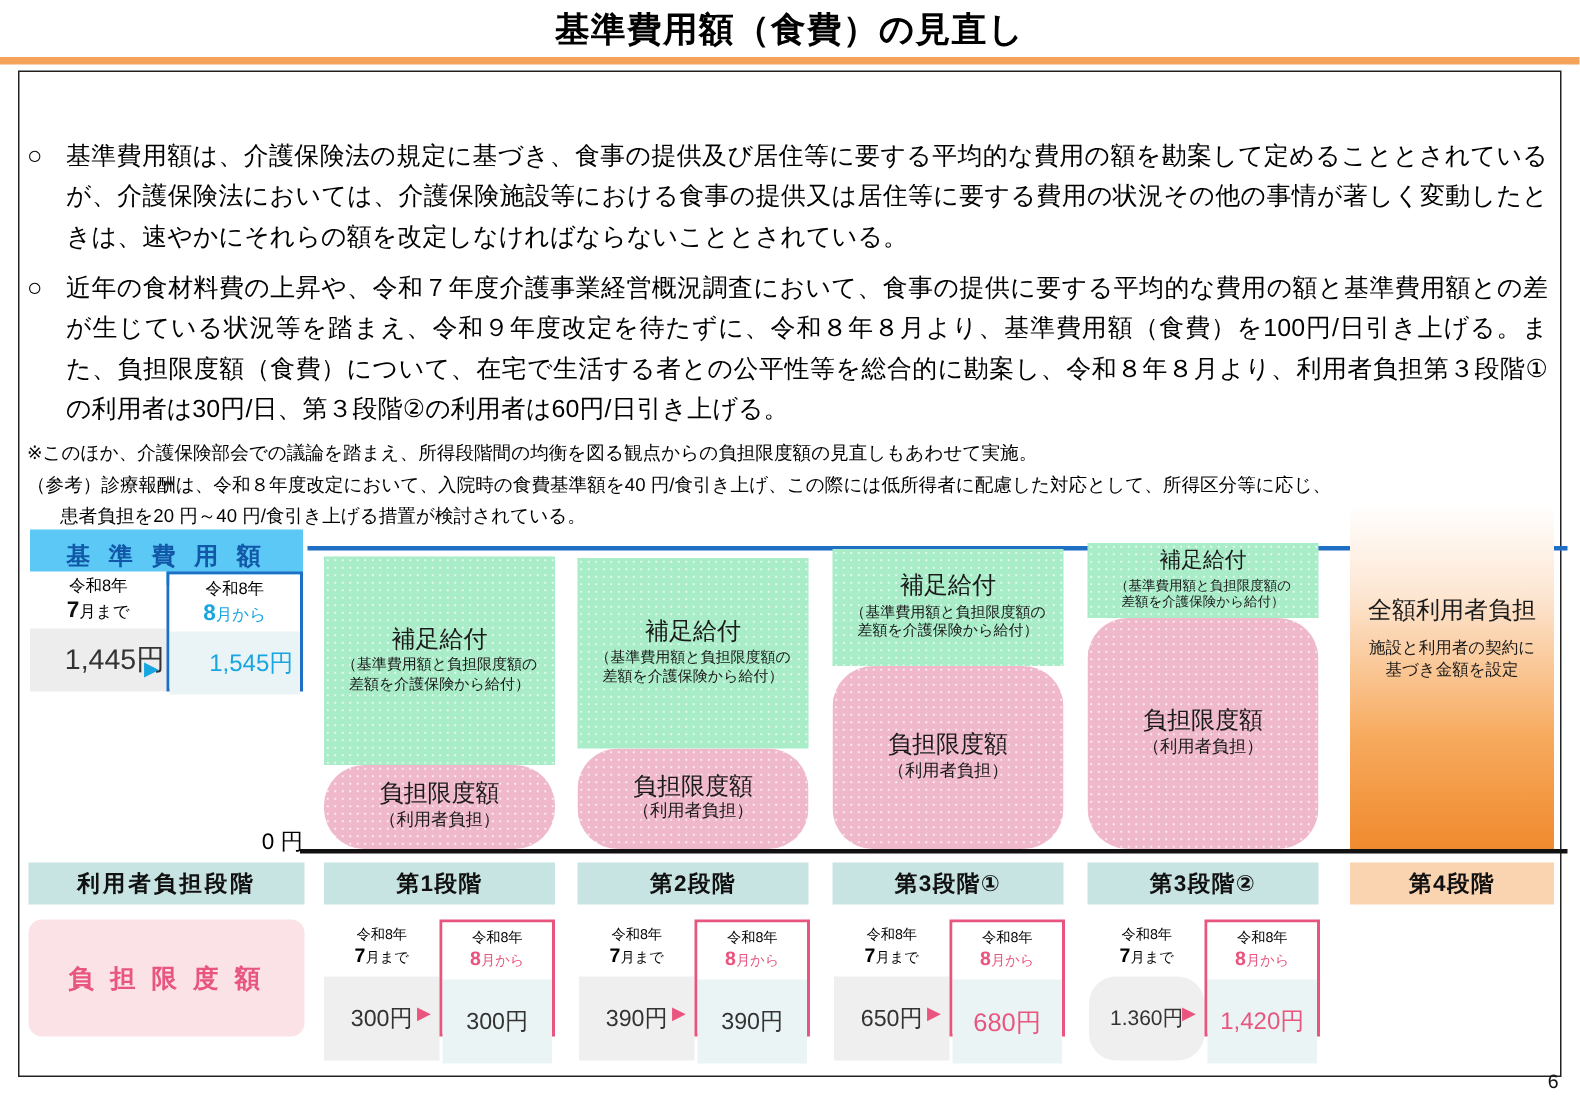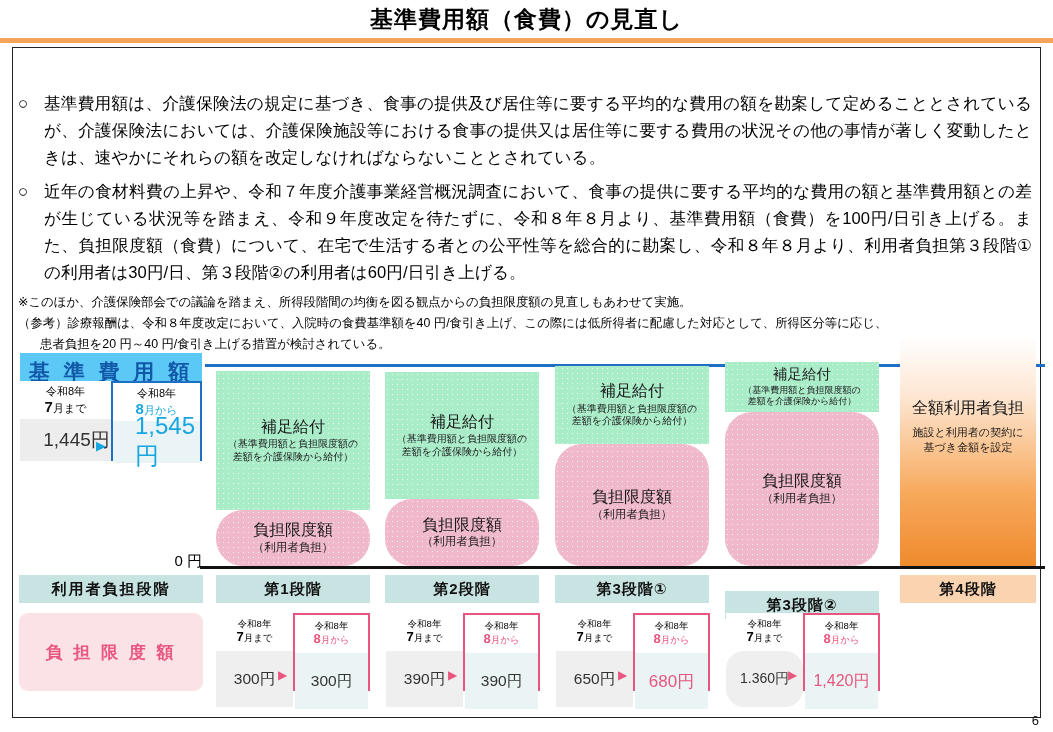--- a/index.html
+++ b/index.html
@@ -62,21 +62,21 @@
     position:absolute;left:200px;top:566px;width:845px;height:3px;background:#111;
   }
   .zero-label{
     position:absolute;left:160px;top:552px;width:42px;text-align:right;
     font-size:15px;
   }
 
   
   .bc-header{
     position:absolute;left:20px;top:353px;width:182px;height:37px;
-    background:#5BC8F5;color:#1258A8;font-weight:bold;font-size:21px;
+    background:#5BC8F5;color:#1258A8;font-weight:bold;font-size:16px;
     letter-spacing:4px;display:flex;align-items:center;justify-content:center;
   }
   .bc-table{
     position:absolute;left:20px;top:381px;width:182px;height:80px;
   }
   .bc-col{
     position:absolute;top:0;width:91px;height:80px;box-sizing:border-box;
   }
   .bc-col.left{left:0;}
   .bc-col.right{left:91px;border:2px solid #1F6FC4;}
@@ -87,21 +87,21 @@
   .bc-head .y{font-size:11px;}
   .bc-head .m{font-size:11px;}
   .bc-head .m b{font-size:15px;}
   .bc-col.left .bc-head .m b{color:#111;}
   .bc-col.right .bc-head .m{color:#17A6E0;}
   .bc-col.right .bc-head .m b{color:#17A6E0;font-size:15px;}
   .bc-val{
     height:42px;display:flex;align-items:center;justify-content:center;
     background:#EDEDED;font-size:19px;color:#333;padding-left:22px;
   }
-  .bc-col.right .bc-val{background:#EAF4F6;color:#17A6E0;font-size:24px;}
+  .bc-col.right .bc-val{background:#EAF4F6;color:#17A6E0;font-size:16px;}
   .bc-arrow{
     position:absolute;left:76px;top:57px;font-size:13px;color:#17A6E0;z-index:3;
   }
 
   
   .bar{position:absolute;width:154px;}
   .seg-green{
     background:#A8ECC8;
     background-image:radial-gradient(circle, rgba(255,255,255,.75) 0.8px, transparent 0.9px);
     background-size:5px 5px;
@@ -270,21 +270,21 @@
     </div>
 
     <div class="axis-line"></div>
     <div class="zero-label">0 円</div>
 
     <div class="stage-row">
       <div class="stage-cell head">利用者負担段階</div>
       <div class="stage-cell" style="left:197px;width:154px;">第1段階</div>
       <div class="stage-cell" style="left:366px;width:154px;">第2段階</div>
       <div class="stage-cell" style="left:536px;width:154px;">第3段階①</div>
-      <div class="stage-cell" style="left:706px;width:154px;margin-top:16px;">第3段階②</div>
+      <div class="stage-cell" style="left:706px;width:154px;">第3段階②</div>
       <div class="stage-cell orange" style="left:881px;width:136px;">第4段階</div>
     </div>
 
     <div class="limit-label">負 担 限 度 額</div>
 
     <div class="lim-group" style="left:216px;">
       <div class="lim-col left">
         <div class="lim-head">
           <span class="y">令和8年</span>
           <span class="m"><b>7</b><span>月まで</span></span>

